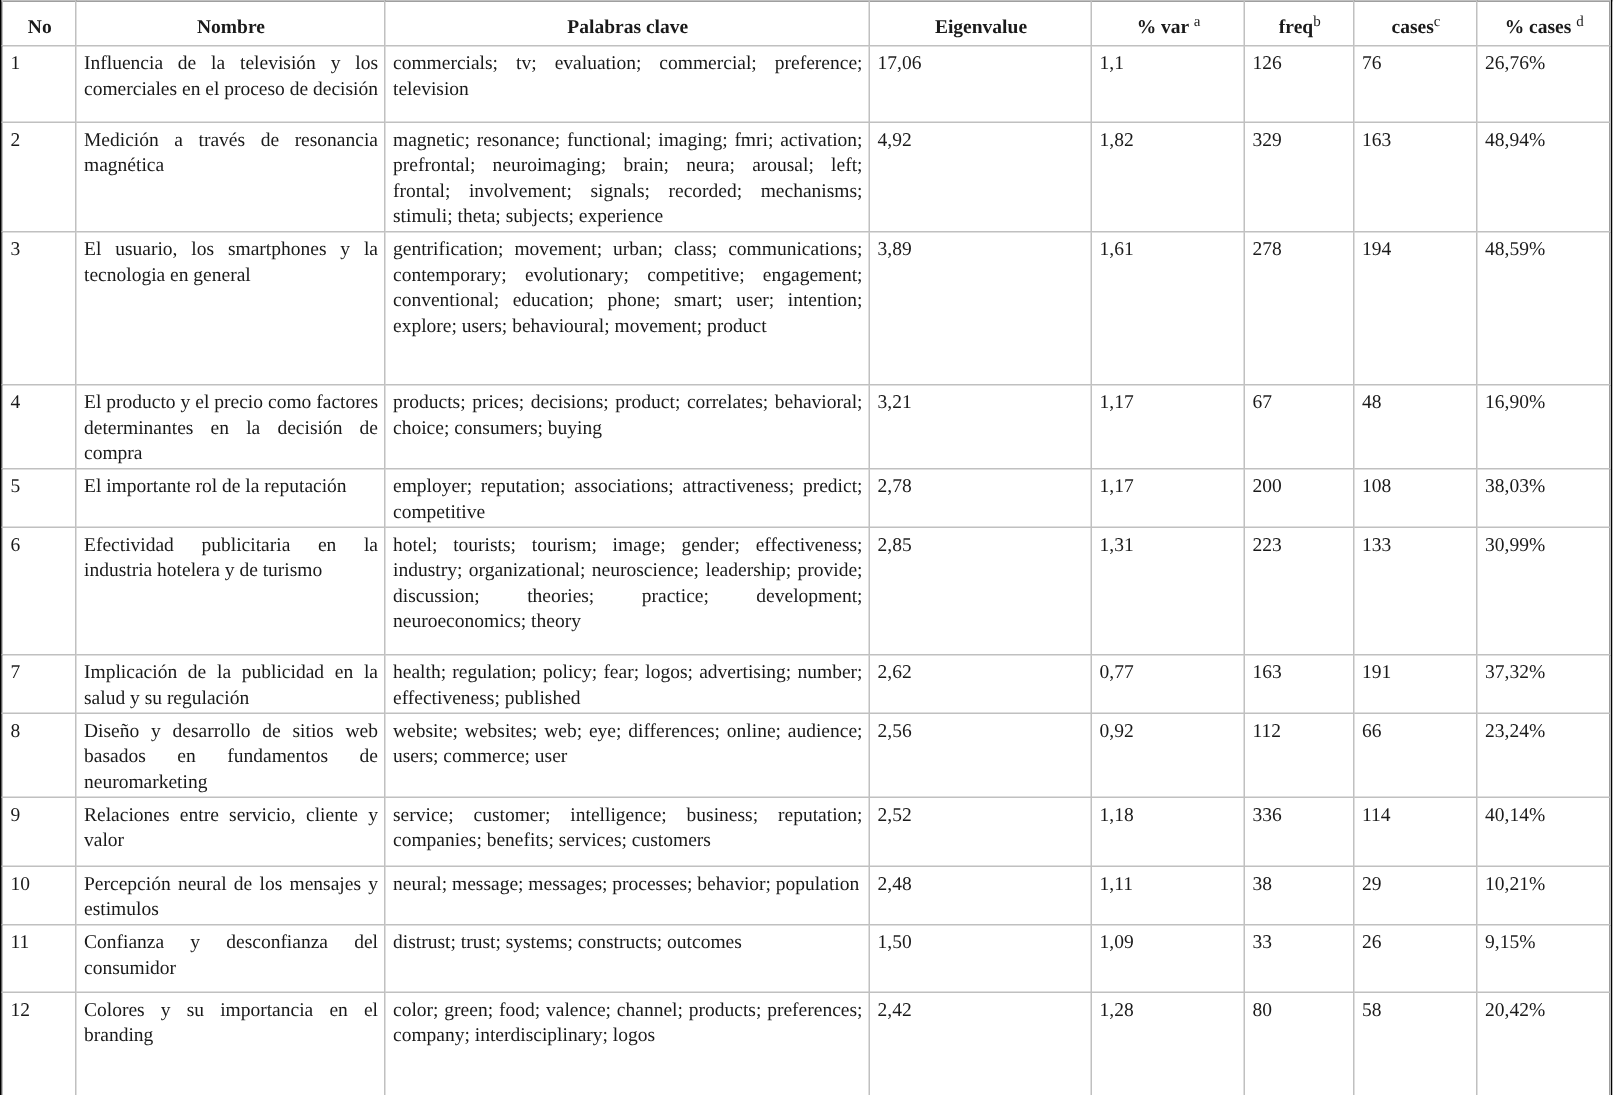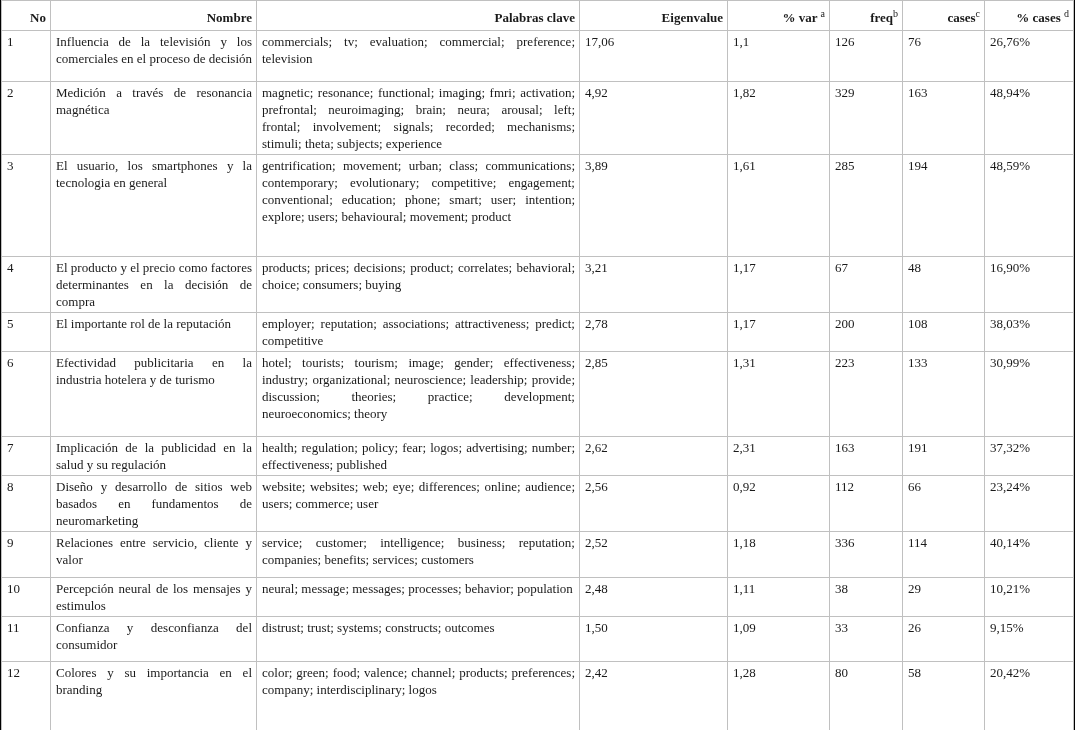--- a/index.html
+++ b/index.html
@@ -37,21 +37,21 @@
       line-height: 17px;
     }
     table.data th, table.data td {
       border: 1px solid #c0c0c0;
       vertical-align: top;
       padding: 2px 4px 2px 5px;
       overflow: hidden;
     }
     table.data th {
       font-weight: bold;
-      text-align: right;
+      text-align: center;
       height: 30px;
       padding-top: 8px;
       padding-bottom: 0;
       box-sizing: border-box;
     }
     table.data td.just {
       text-align: justify;
     }
     sup {
       font-size: 10px;
@@ -108,21 +108,21 @@
         <td>329</td>
         <td>163</td>
         <td>48,94%</td>
       </tr>
       <tr style="height: 102px;">
         <td>3</td>
         <td class="just">El usuario, los smartphones y la tecnologia en general</td>
         <td class="just">gentrification; movement; urban; class; communications; contemporary; evolutionary; competitive; engagement; conventional; education; phone; smart; user; intention; explore; users; behavioural; movement; product</td>
         <td>3,89</td>
         <td>1,61</td>
-        <td>285</td>
+        <td>278</td>
         <td>194</td>
         <td>48,59%</td>
       </tr>
       <tr style="height: 50px;">
         <td>4</td>
         <td class="just">El producto y el precio como factores determinantes en la decisión de compra</td>
         <td class="just">products; prices; decisions; product; correlates; behavioral; choice; consumers; buying</td>
         <td>3,21</td>
         <td>1,17</td>
         <td>67</td>
@@ -147,21 +147,21 @@
         <td>1,31</td>
         <td>223</td>
         <td>133</td>
         <td>30,99%</td>
       </tr>
       <tr style="height: 36px;">
         <td>7</td>
         <td class="just">Implicación de la publicidad en la salud y su regulación</td>
         <td class="just">health; regulation; policy; fear; logos; advertising; number; effectiveness; published</td>
         <td>2,62</td>
-        <td>2,31</td>
+        <td>0,77</td>
         <td>163</td>
         <td>191</td>
         <td>37,32%</td>
       </tr>
       <tr style="height: 51px;">
         <td>8</td>
         <td class="just">Diseño y desarrollo de sitios web basados en fundamentos de neuromarketing</td>
         <td class="just">website; websites; web; eye; differences; online; audience; users; commerce; user</td>
         <td>2,56</td>
         <td>0,92</td>

